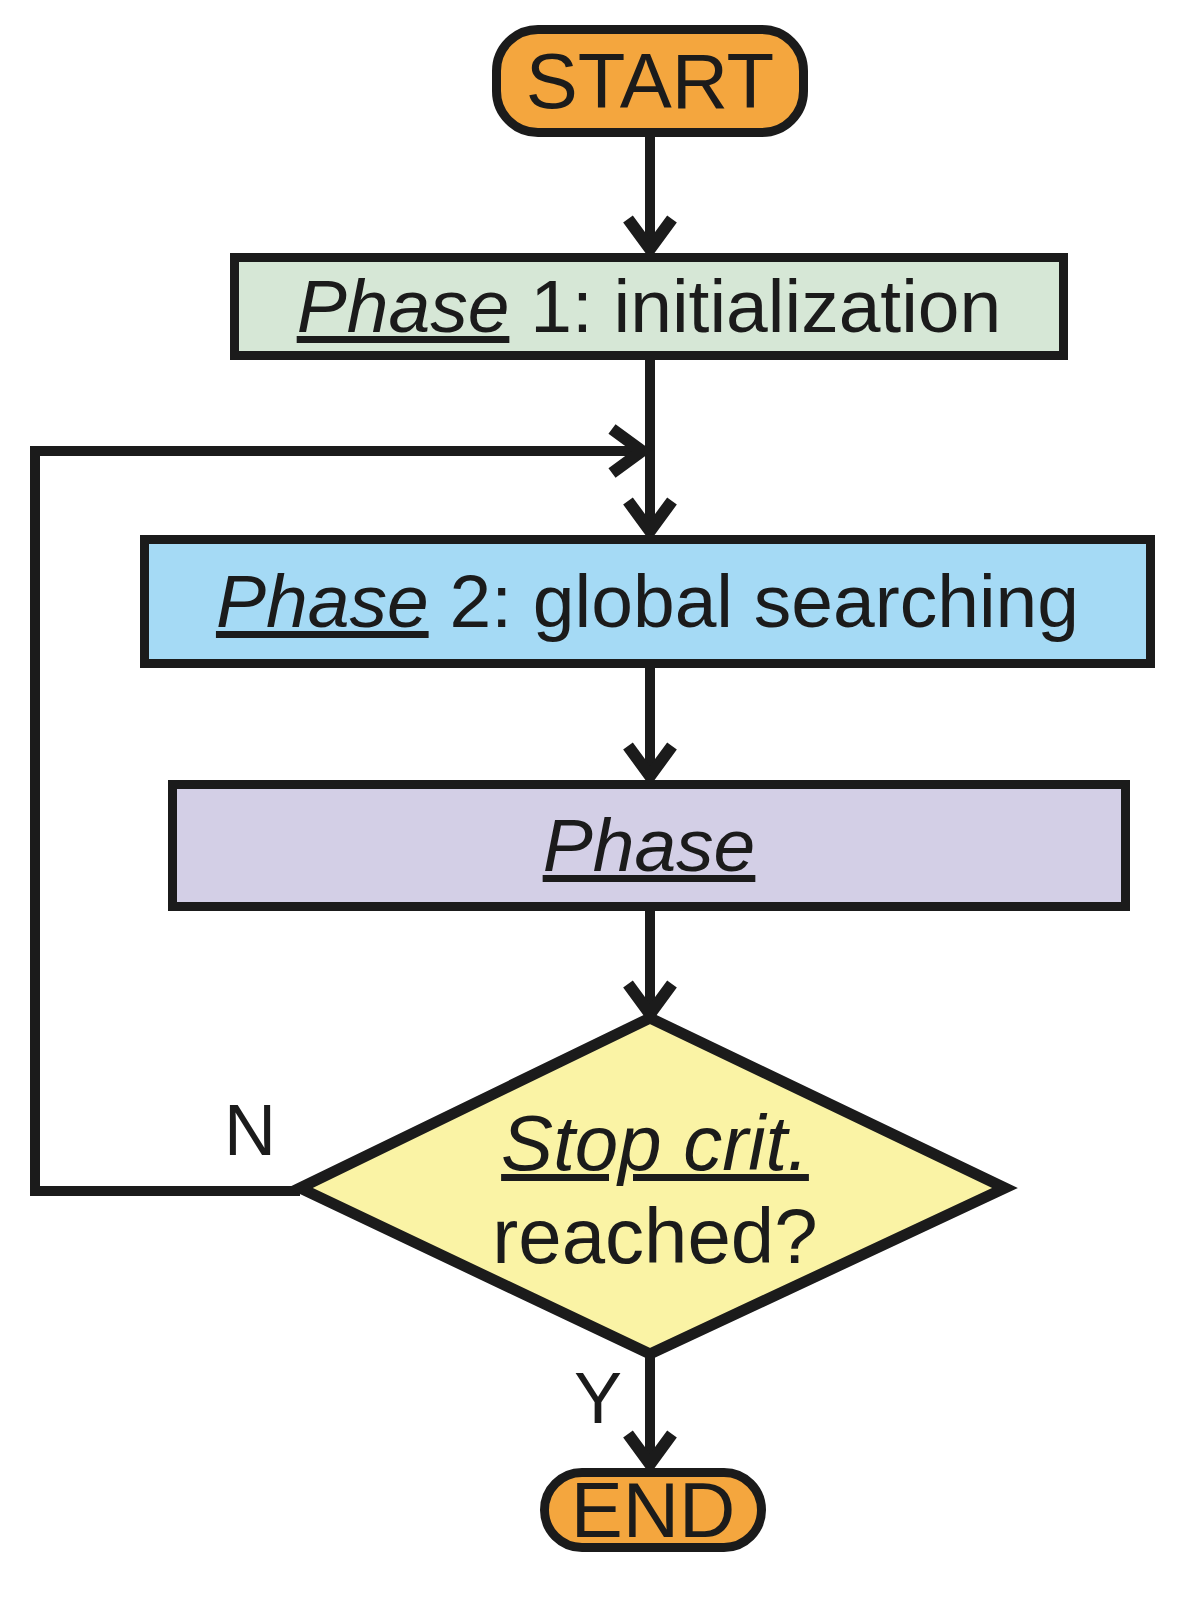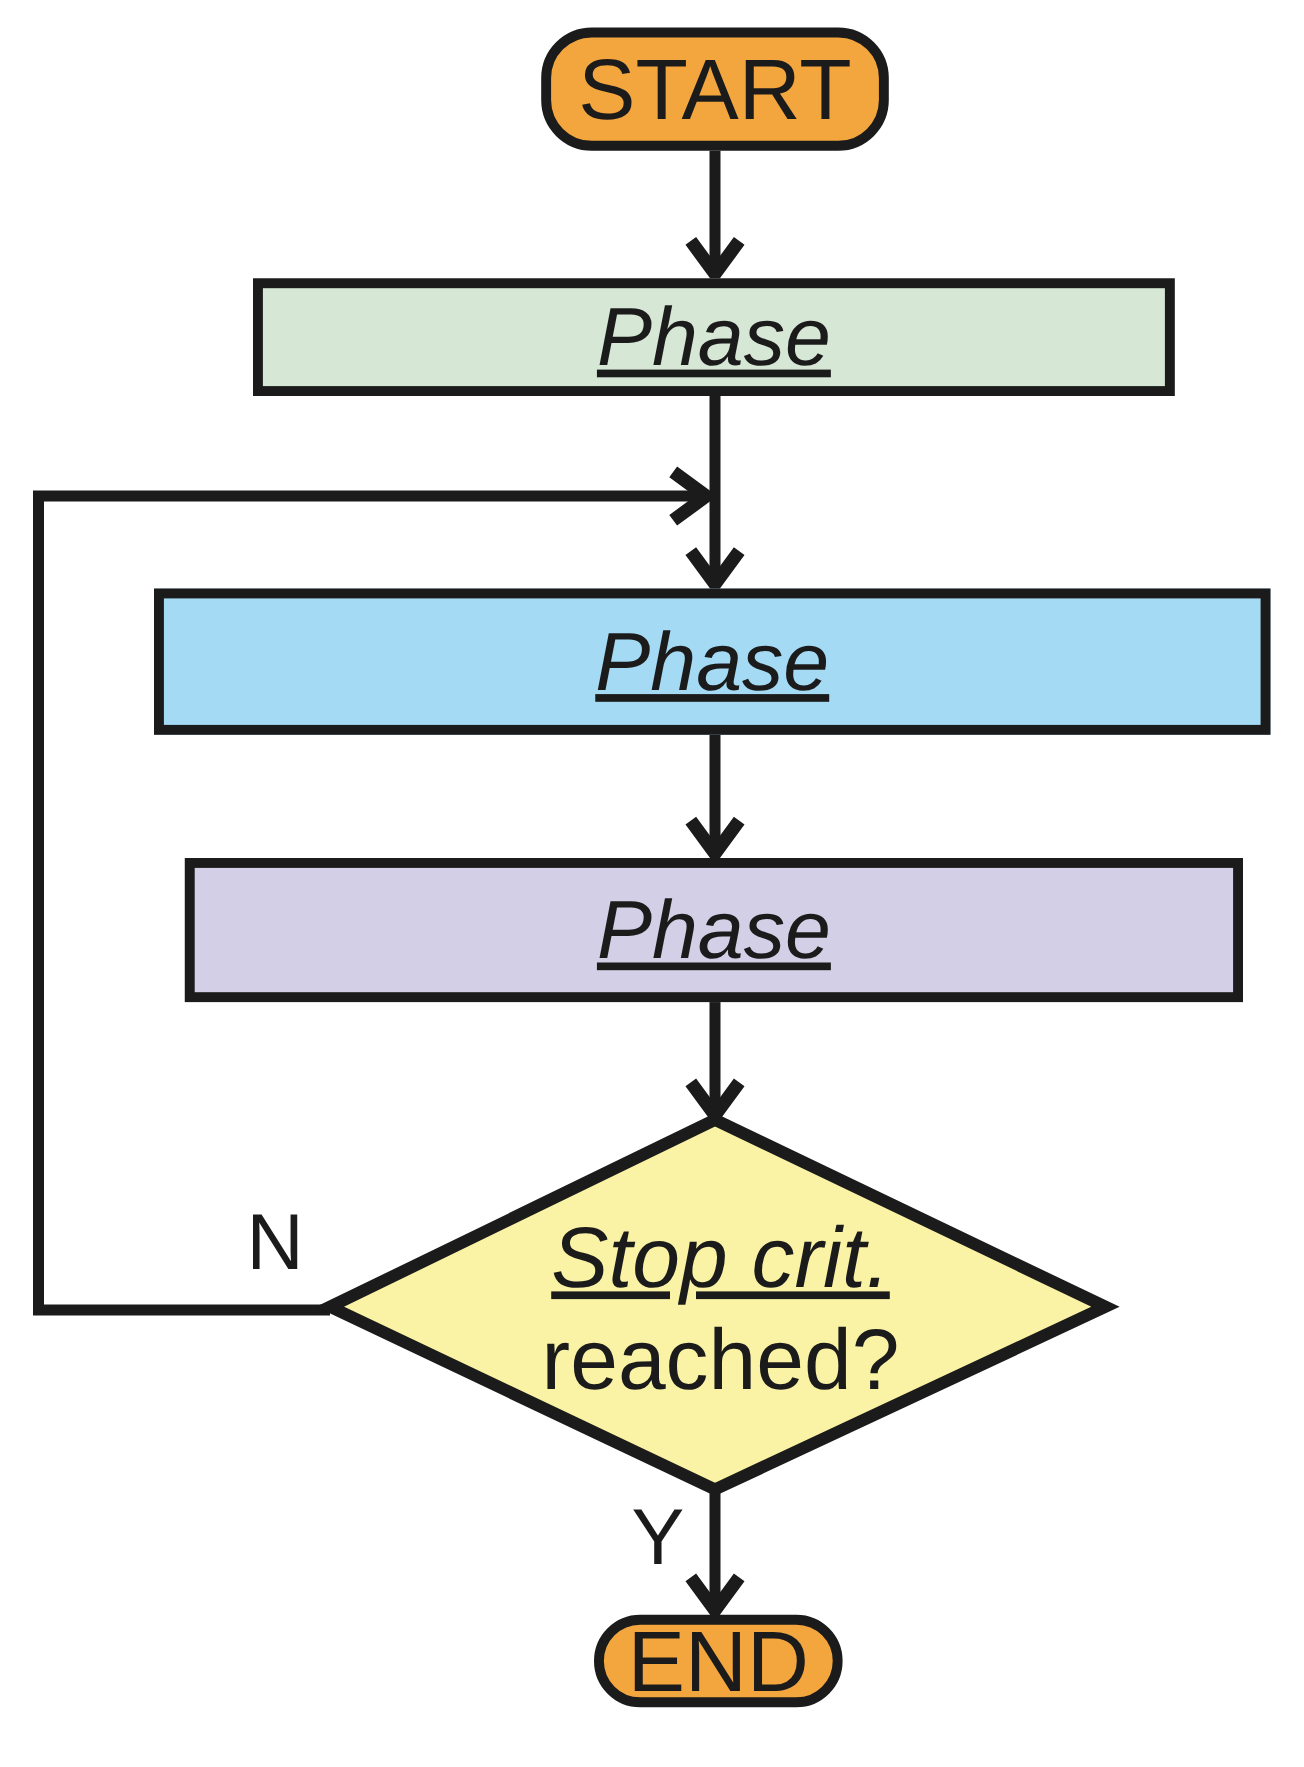--- a/index.html
+++ b/index.html
@@ -75,25 +75,25 @@
 
     <line class="shaft" x1="650" y1="1354" x2="650" y2="1461"></line>
     <polyline class="chev" points="628,1434 650,1464 672,1434"></polyline>
   </svg>
 
   <div class="box terminal" id="node-start" style="background: rgb(244, 166, 62);">
     <span>START</span>
   </div>
 
   <div class="box" id="node-phase1" style="background: rgb(214, 231, 214);">
-    <span class="it">Phase</span>
+    <span class="it">Phase</span><span> 1: initialization</span>
   </div>
 
   <div class="box" id="node-phase2" style="background: rgb(165, 218, 245);">
-    <span class="it">Phase</span>
+    <span class="it">Phase</span><span> 2: global searching</span>
   </div>
 
   <div class="box" id="node-phase3" style="background: rgb(211, 207, 230);">
     <span class="it">Phase</span>
   </div>
 
   <div id="decision-text">
     <span class="it">Stop crit.</span>
     <span>reached?</span>
   </div>

